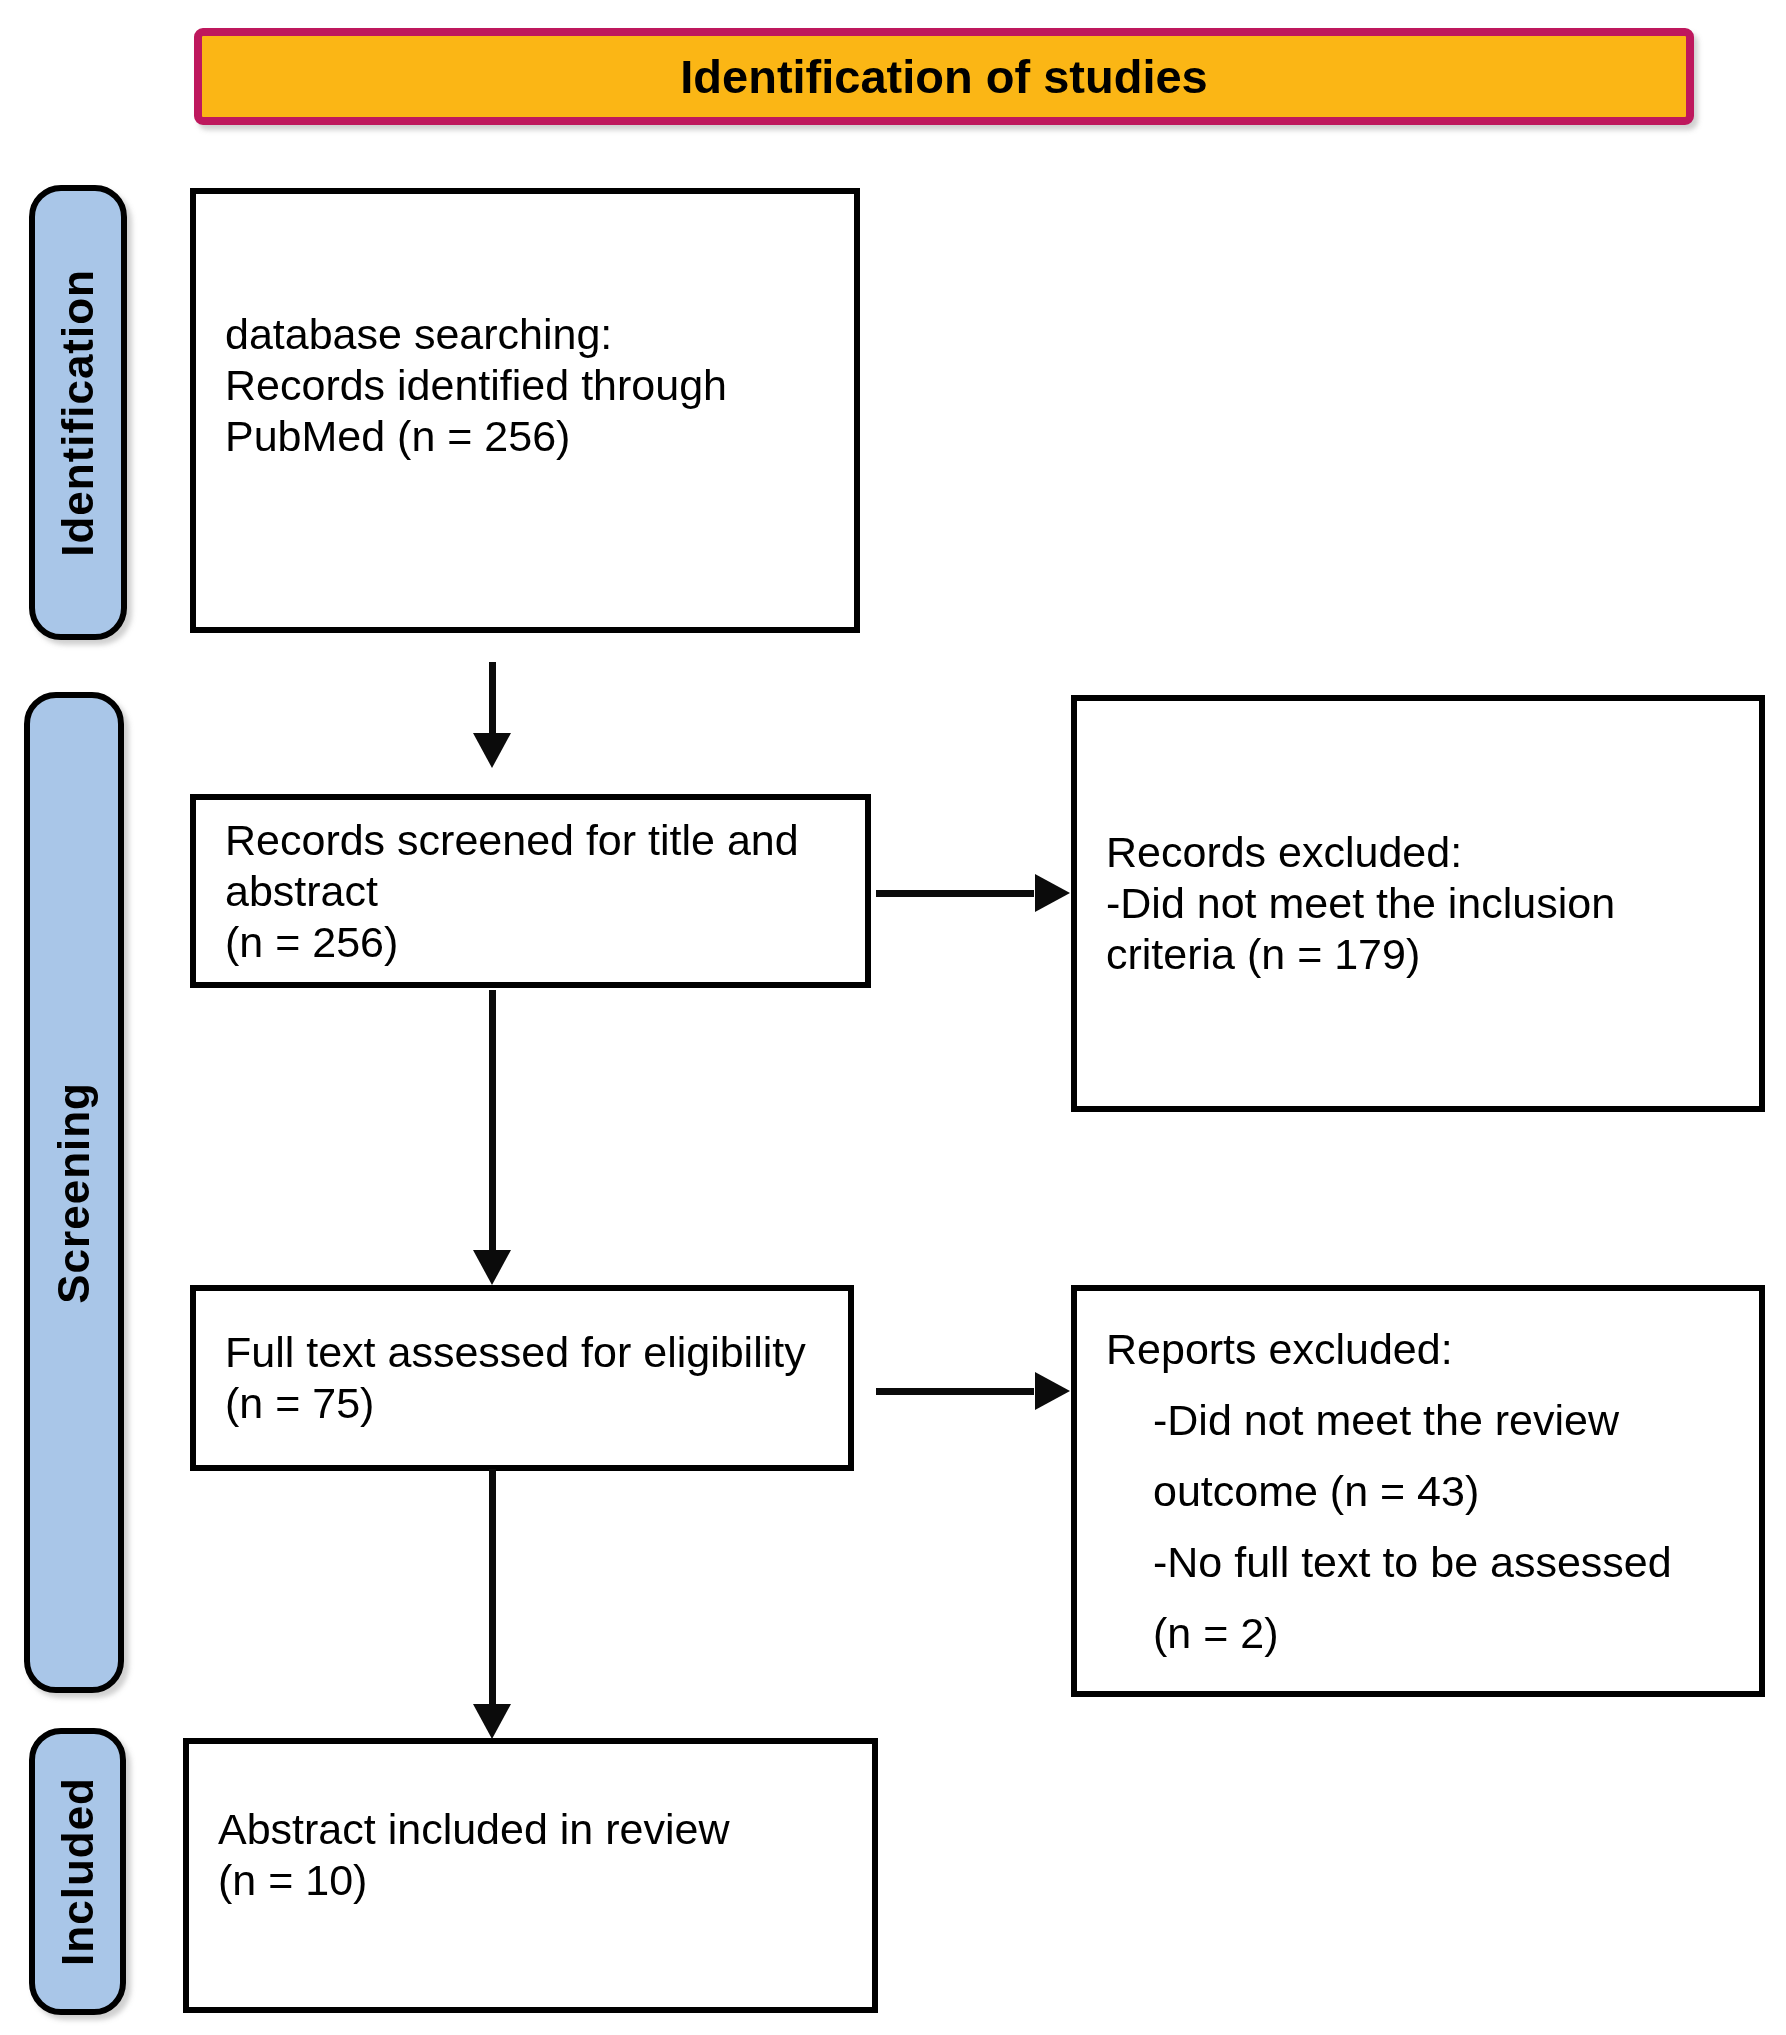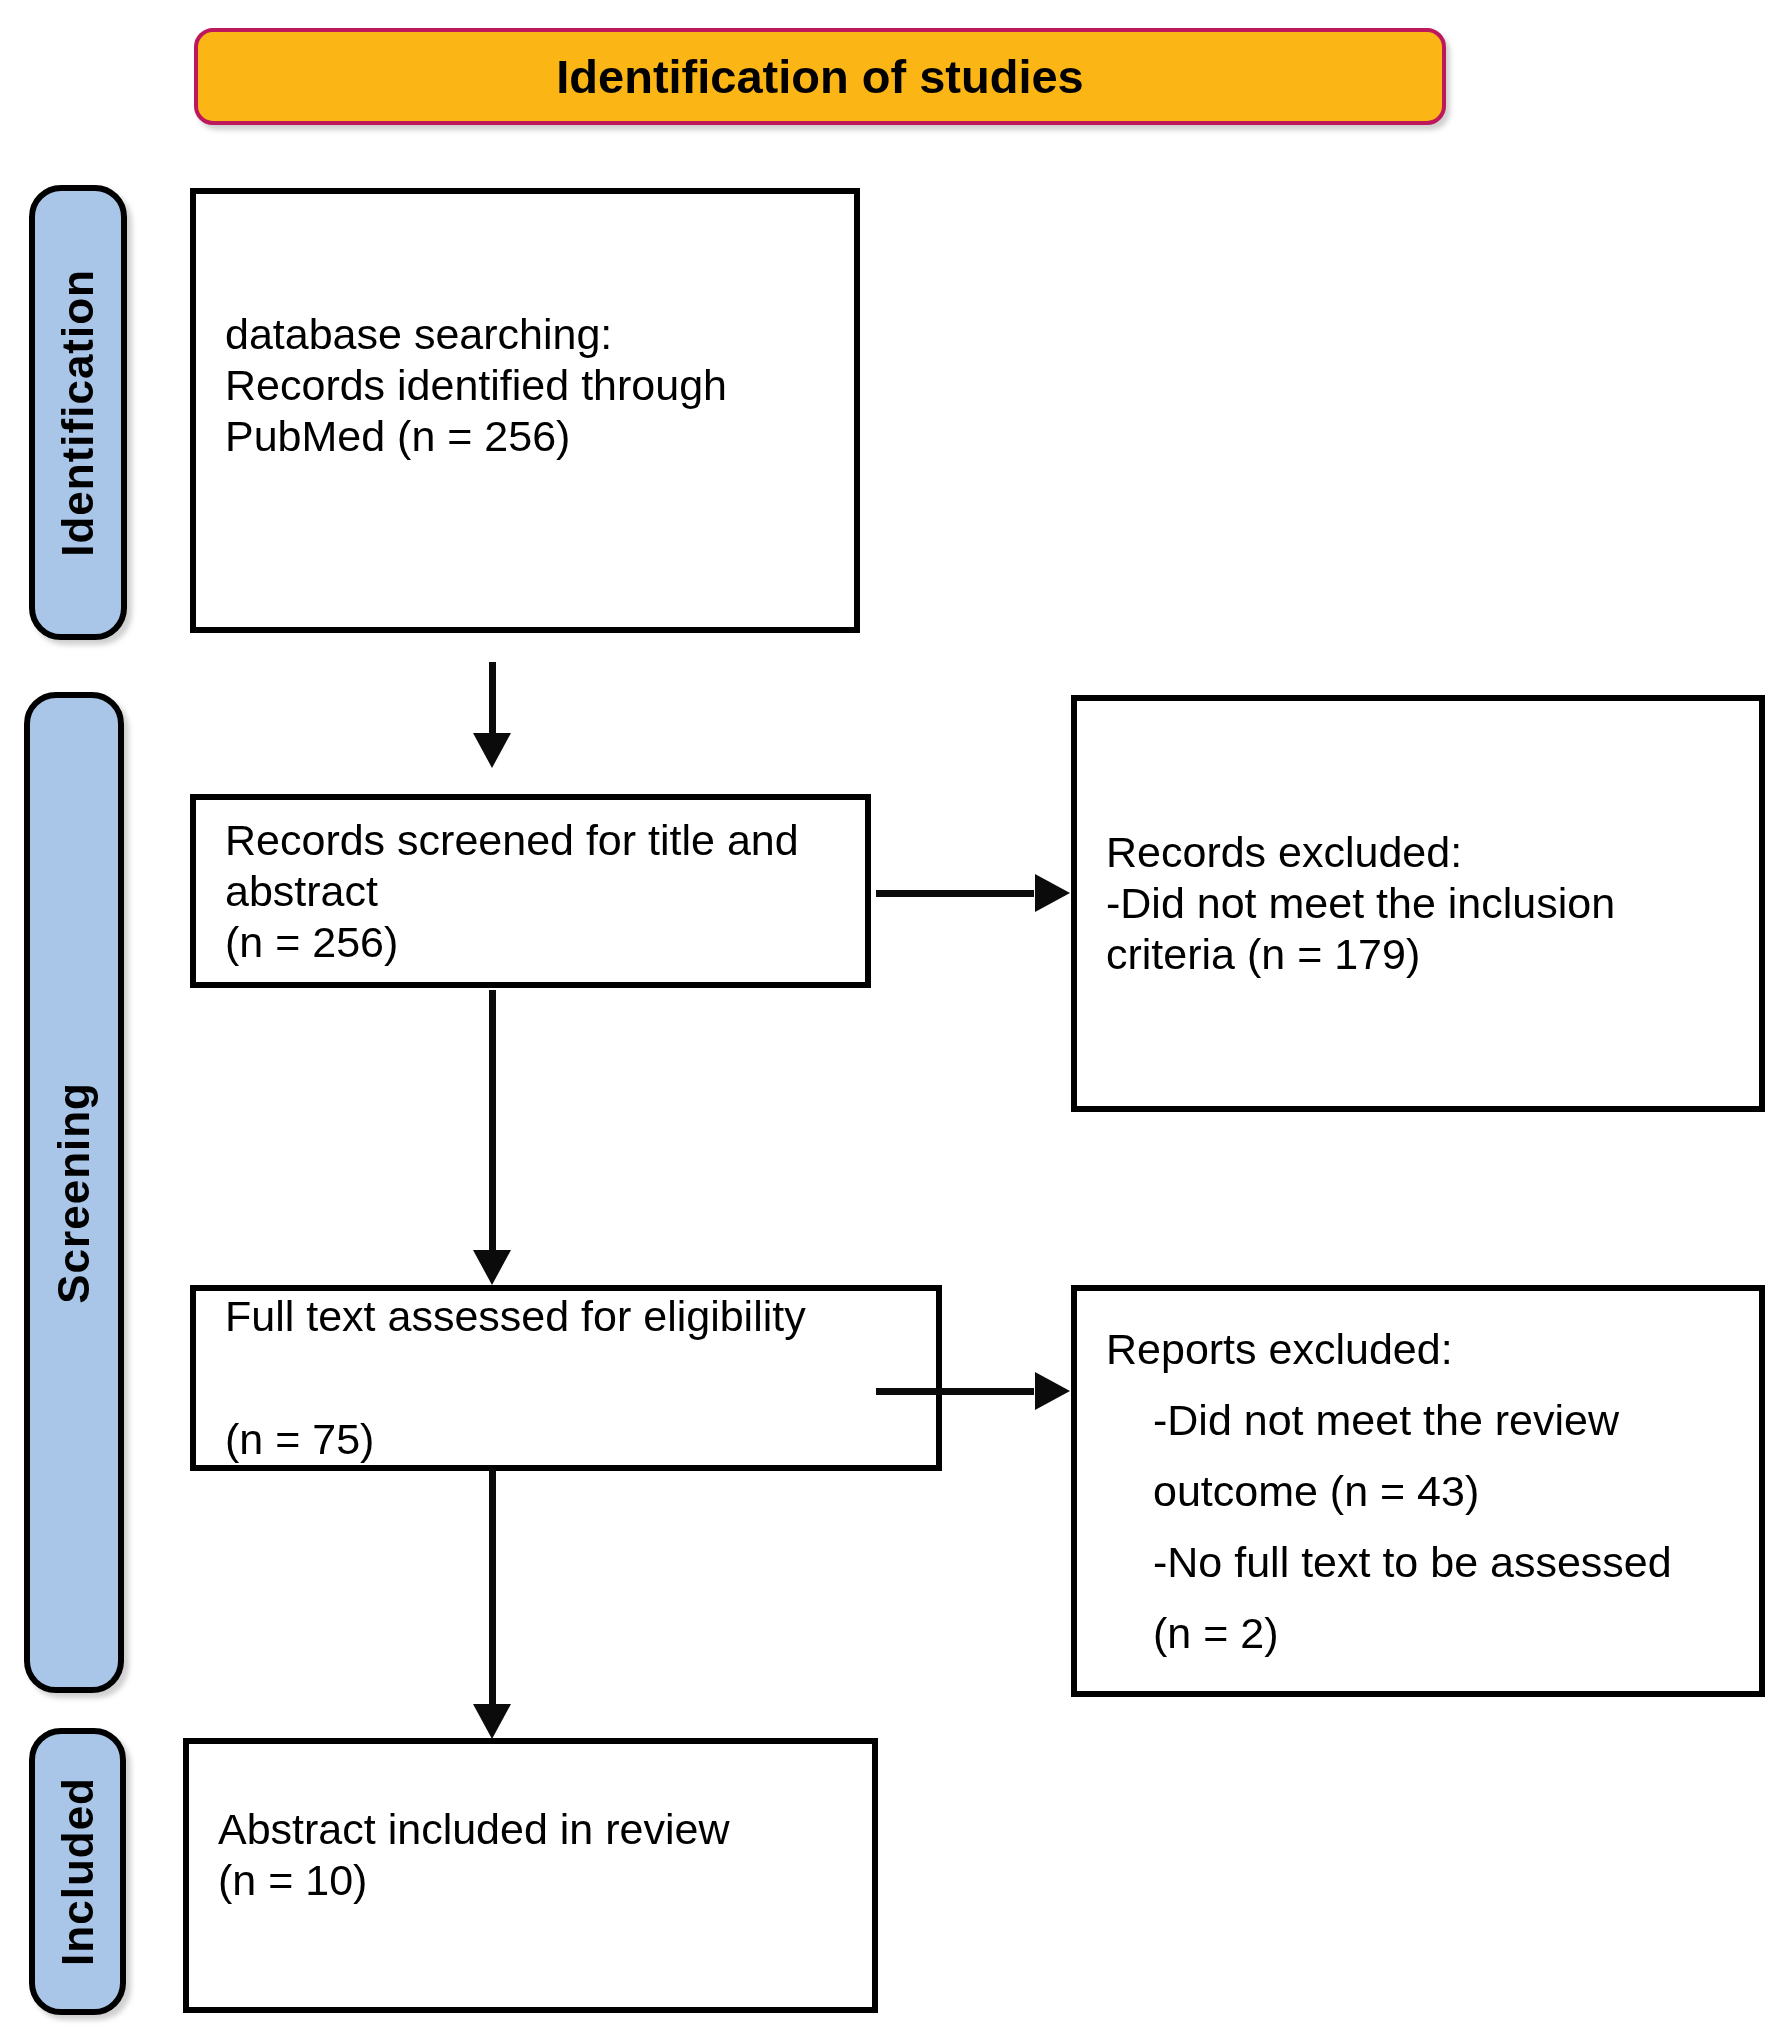--- a/index.html
+++ b/index.html
@@ -2,22 +2,22 @@
 <html style="font-size:8px"><head>
 <meta charset="utf-8">
 <style>
   html,body{margin:0;padding:0;background:#ffffff;}
   .canvas{
     position:relative;width:1787px;height:2035px;background:#ffffff;
     font-family:"Liberation Sans","DejaVu Sans",sans-serif;color:#000;overflow:hidden;
   }
   
   .banner{
-    position:absolute;left:194px;top:28px;width:1252px;height:97px;
-    background:#FBB615;border:4px solid #be185d;border-radius:19px;
+    position:absolute;left:194px;top:28px;width:1500px;height:97px;
+    background:#FBB615;border:8px solid #be185d;border-radius:9px;
     box-sizing:border-box;display:flex;align-items:center;justify-content:center;
     box-shadow:4px 5px 5px rgba(120,120,120,.35);
   }
   .banner span{font-weight:bold;font-size:47px;}
   
   .pill{
     position:absolute;background:#A9C6E8;border:6px solid #000;border-radius:32px;
     box-sizing:border-box;display:flex;align-items:center;justify-content:center;
     box-shadow:4.5px 5px 5px rgba(120,120,120,.35);
   }
@@ -31,21 +31,21 @@
   
   .box{
     position:absolute;background:#ffffff;border:6px solid #000;box-sizing:border-box;
     display:flex;flex-direction:column;justify-content:center;
     padding-left:29px;padding-right:8px;
   }
   .box .line{font-size:43px;line-height:51px;white-space:nowrap;}
   .line.indent{padding-left:47px;}
   #box-identified{left:190px;top:188px;width:670px;height:445px;padding-bottom:50px;}
   #box-screened{left:190px;top:794px;width:681px;height:194px;}
-  #box-fulltext{left:190px;top:1285px;width:752px;height:186px;justify-content:space-between;}
+  #box-fulltext{left:190px;top:1285px;width:664px;height:186px;}
   #box-included{left:183px;top:1738px;width:695px;height:275px;padding-bottom:42px;}
   #box-records-excluded{left:1071px;top:695px;width:694px;height:417px;}
   #box-reports-excluded{left:1071px;top:1285px;width:694px;height:412px;gap:20px;}
   
   .stem-v{position:absolute;width:6.5px;background:#0b0b0b;}
   .stem-h{position:absolute;height:6.5px;background:#0b0b0b;}
   .head-down{position:absolute;width:0;height:0;
     border-left:19px solid transparent;border-right:19px solid transparent;
     border-top:35px solid #0b0b0b;}
   .head-right{position:absolute;width:0;height:0;

